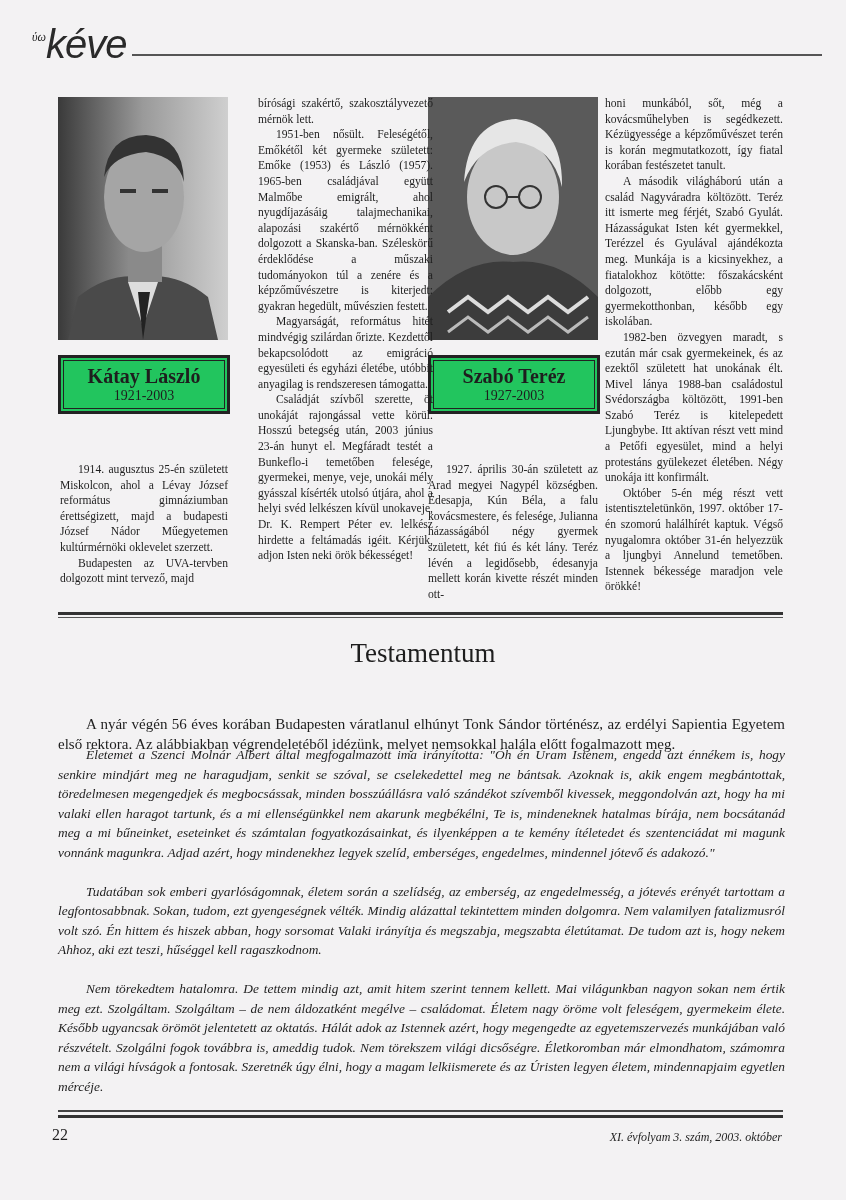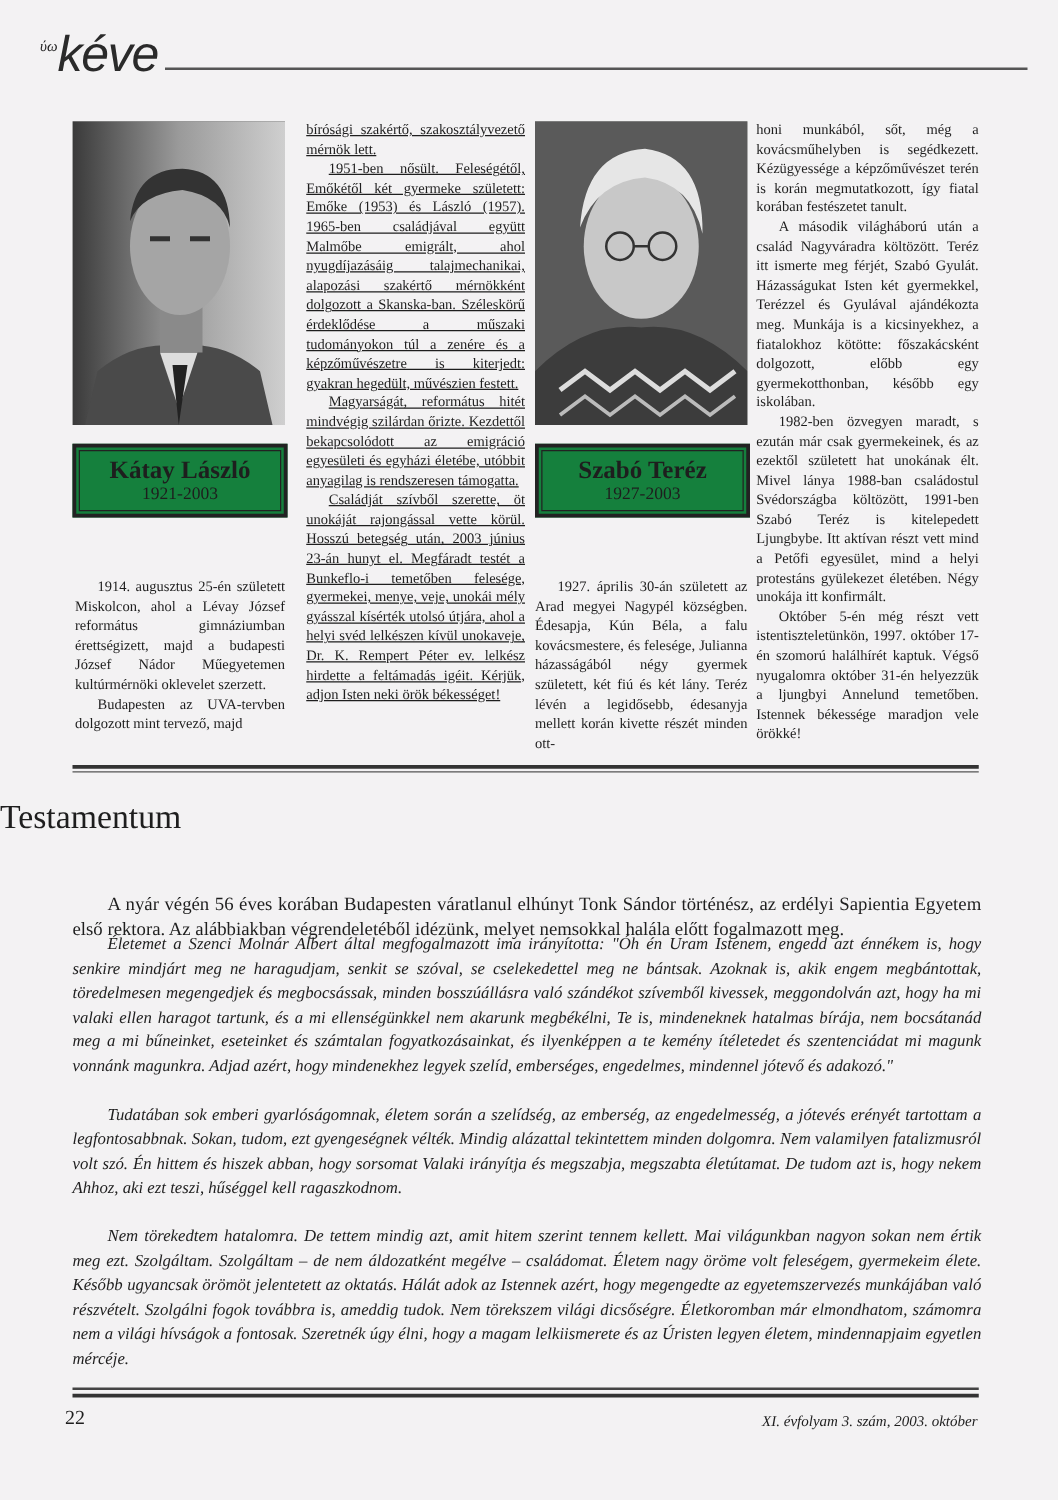--- a/index.html
+++ b/index.html
@@ -13,39 +13,39 @@
   .mast-small { position: absolute; left: 0; top: 12px; font-size: 12px; font-style: italic; color: #222; }
   .mast-title { position: absolute; left: 14px; top: 4px; font-family: "Liberation Sans", sans-serif;
     font-style: italic; font-size: 40px; letter-spacing: -1px; color: #2a2a2a; line-height: 44px; }
   .mast-rule { position: absolute; left: 100px; right: 0; top: 36px; border-top: 2px solid #555; }
 
   .photo { position: absolute; background: #777; overflow: hidden; }
   .photo svg { display: block; width: 100%; height: 100%; }
   .photo-1 { left: 58px; top: 97px; width: 170px; height: 243px; }
   .photo-2 { left: 428px; top: 97px; width: 170px; height: 243px; }
 
-  .namebox { position: absolute; border: 3px solid #222; padding: 2px; background: #15803d; }
+  .namebox { position: absolute; border: 3px solid #222; padding: 2px; background: #22c55e; }
   .namebox-inner { border: 1px solid #222; text-align: center; padding: 4px 2px 3px; }
   .namebox .nm { font-weight: bold; font-size: 20px; line-height: 22px; }
   .namebox .yr { font-size: 14px; line-height: 18px; }
   .nb-1 { left: 58px; top: 355px; width: 162px; }
   .nb-2 { left: 428px; top: 355px; width: 162px; }
 
   .col { position: absolute; font-size: 11.6px; line-height: 15.6px; text-align: justify; hyphens: manual; }
   .col p { margin: 0; text-indent: 18px; }
   .col p.noindent { text-indent: 0; }
   .c1 { left: 60px; top: 462px; width: 168px; }
-  .c2 { left: 245px; top: 96px; width: 175px; text-decoration: underline; }
+  .c2 { left: 258px; top: 96px; width: 175px; }
   .c3 { left: 428px; top: 462px; width: 170px; }
   .c4 { left: 605px; top: 96px; width: 178px; }
 
   .rule-mid { position: absolute; left: 58px; width: 725px; top: 612px; border-top: 3px solid #333; }
   .rule-mid-thin { position: absolute; left: 58px; width: 725px; top: 617px; border-top: 1px solid #555; }
 
-  .article-title { position: absolute; left: 0; width: 846px; top: 638px; 
+  .article-title { position: absolute; left: 0; width: 846px; top: 638px; text-align: center;
     font-size: 27px; font-family: "Liberation Serif", serif; color: #1e1e1e; }
   .intro { position: absolute; left: 58px; width: 727px; top: 714px; font-size: 15px; line-height: 20px; text-align: justify; }
   .intro p { margin: 0; text-indent: 28px; }
   .quote { position: absolute; left: 58px; width: 727px; top: 745px; font-size: 13.4px; line-height: 19.6px;
     font-style: italic; text-align: justify; }
   .quote p { margin: 0 0 19px 0; text-indent: 28px; }
 
   .foot-rule { position: absolute; left: 58px; width: 725px; top: 1110px; border-top: 2px solid #444; }
   .foot-rule2 { position: absolute; left: 58px; width: 725px; top: 1115px; border-top: 3px solid #333; }
   .page-num { position: absolute; left: 52px; top: 1126px; font-size: 16px; }

